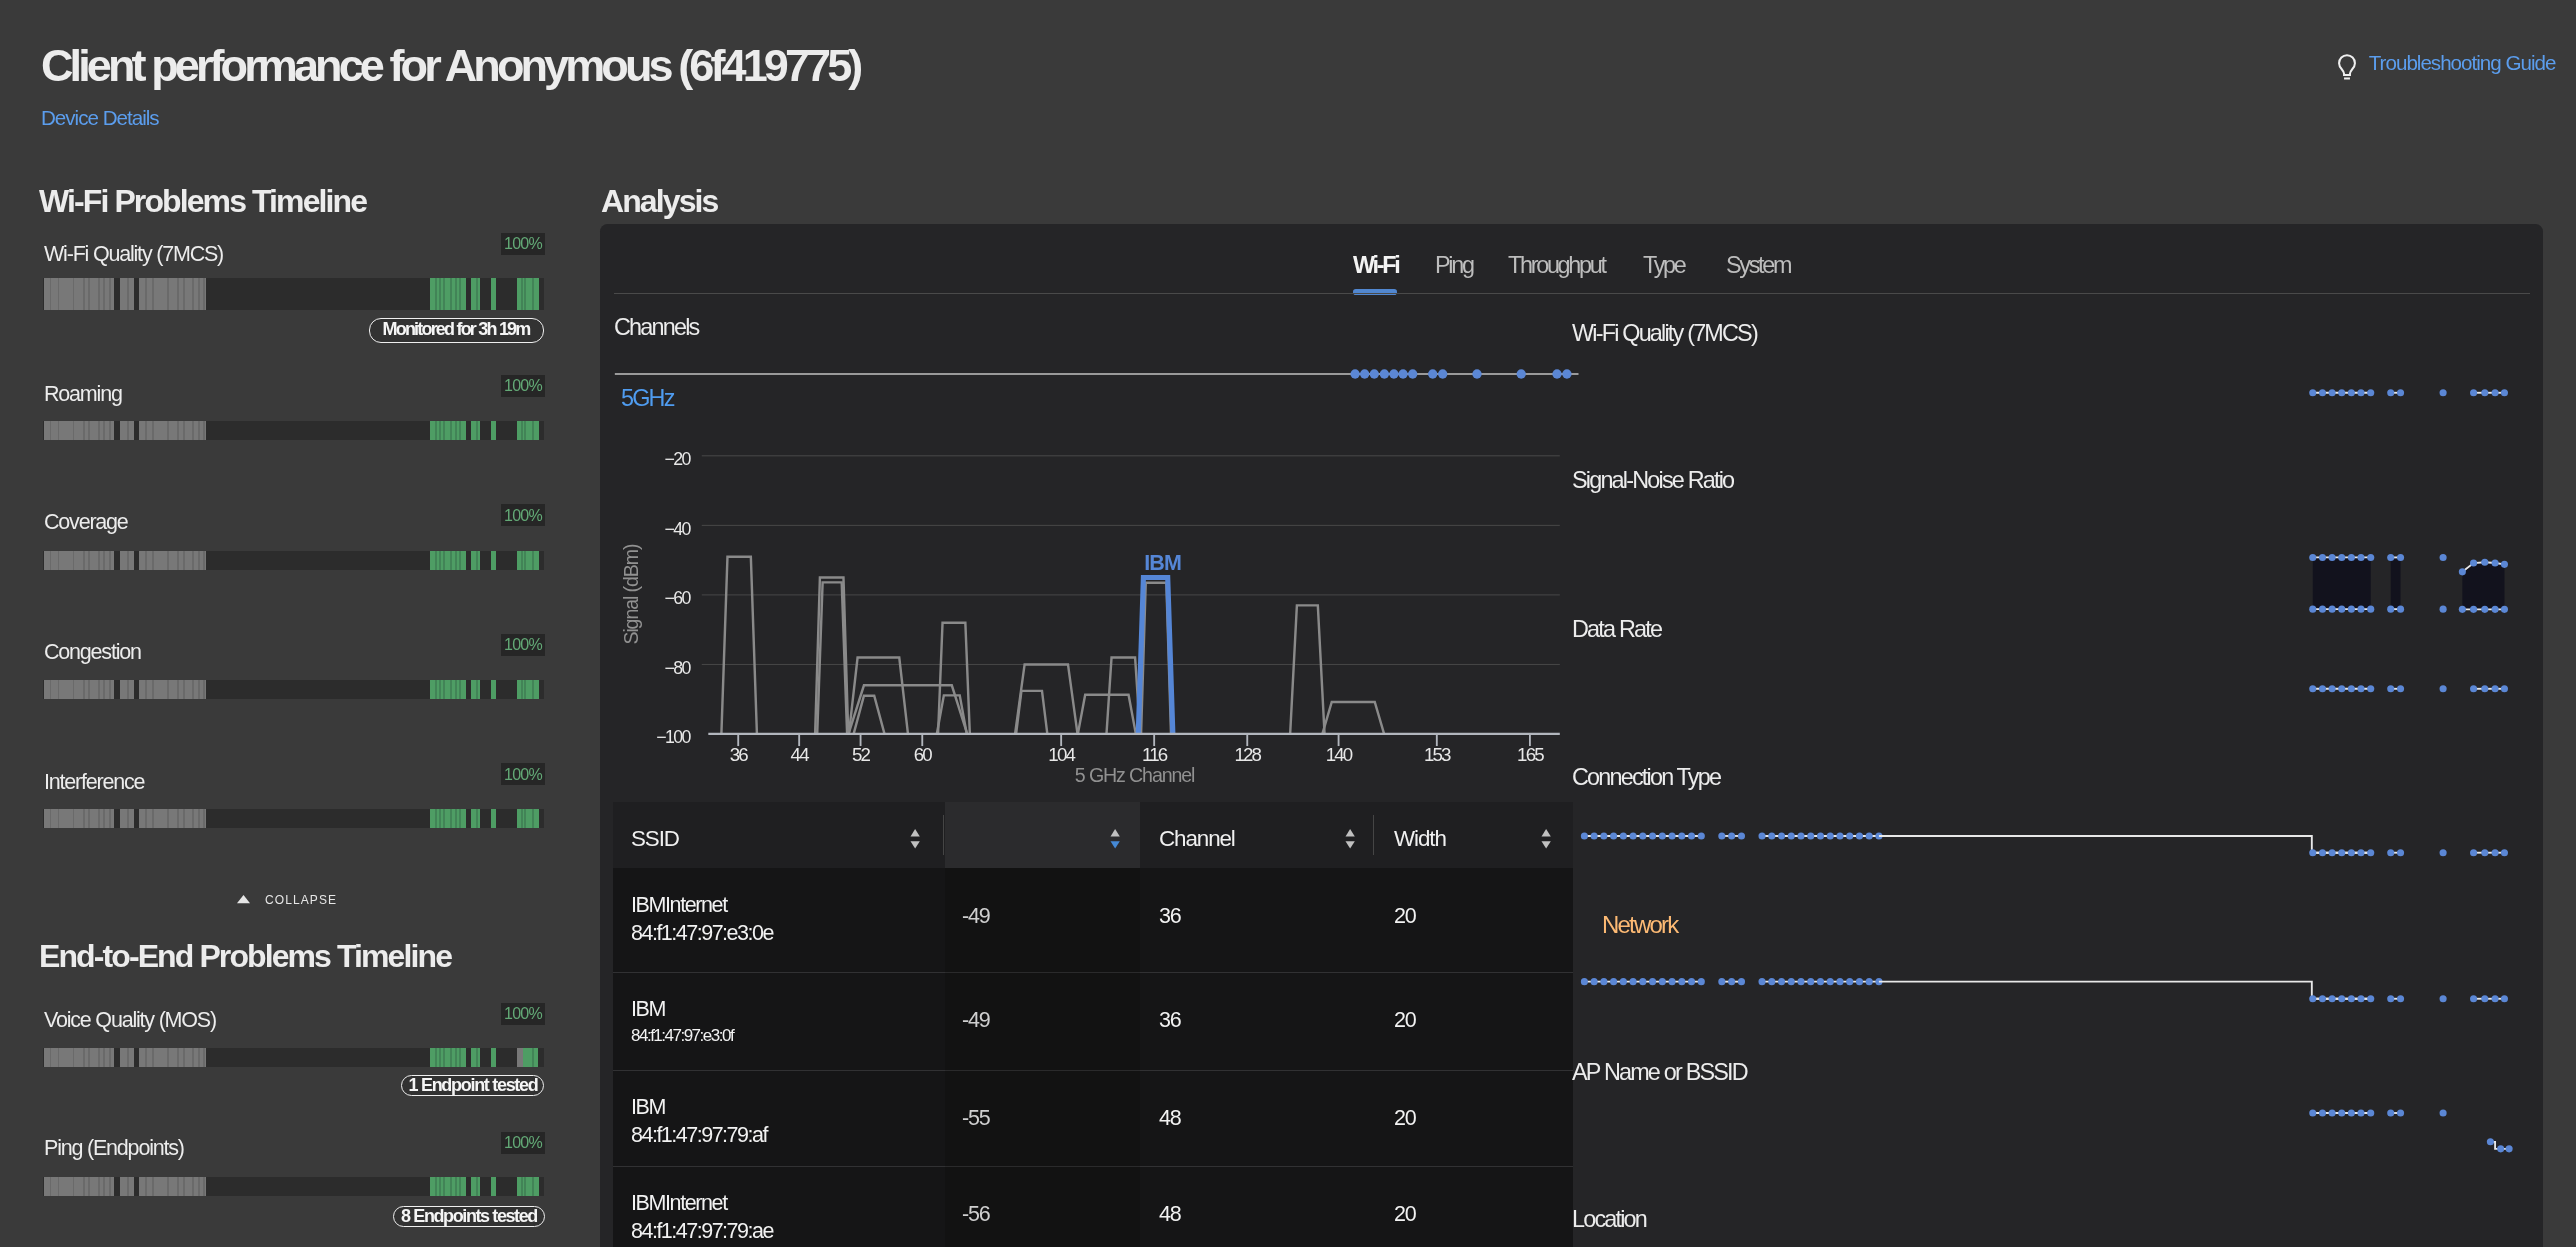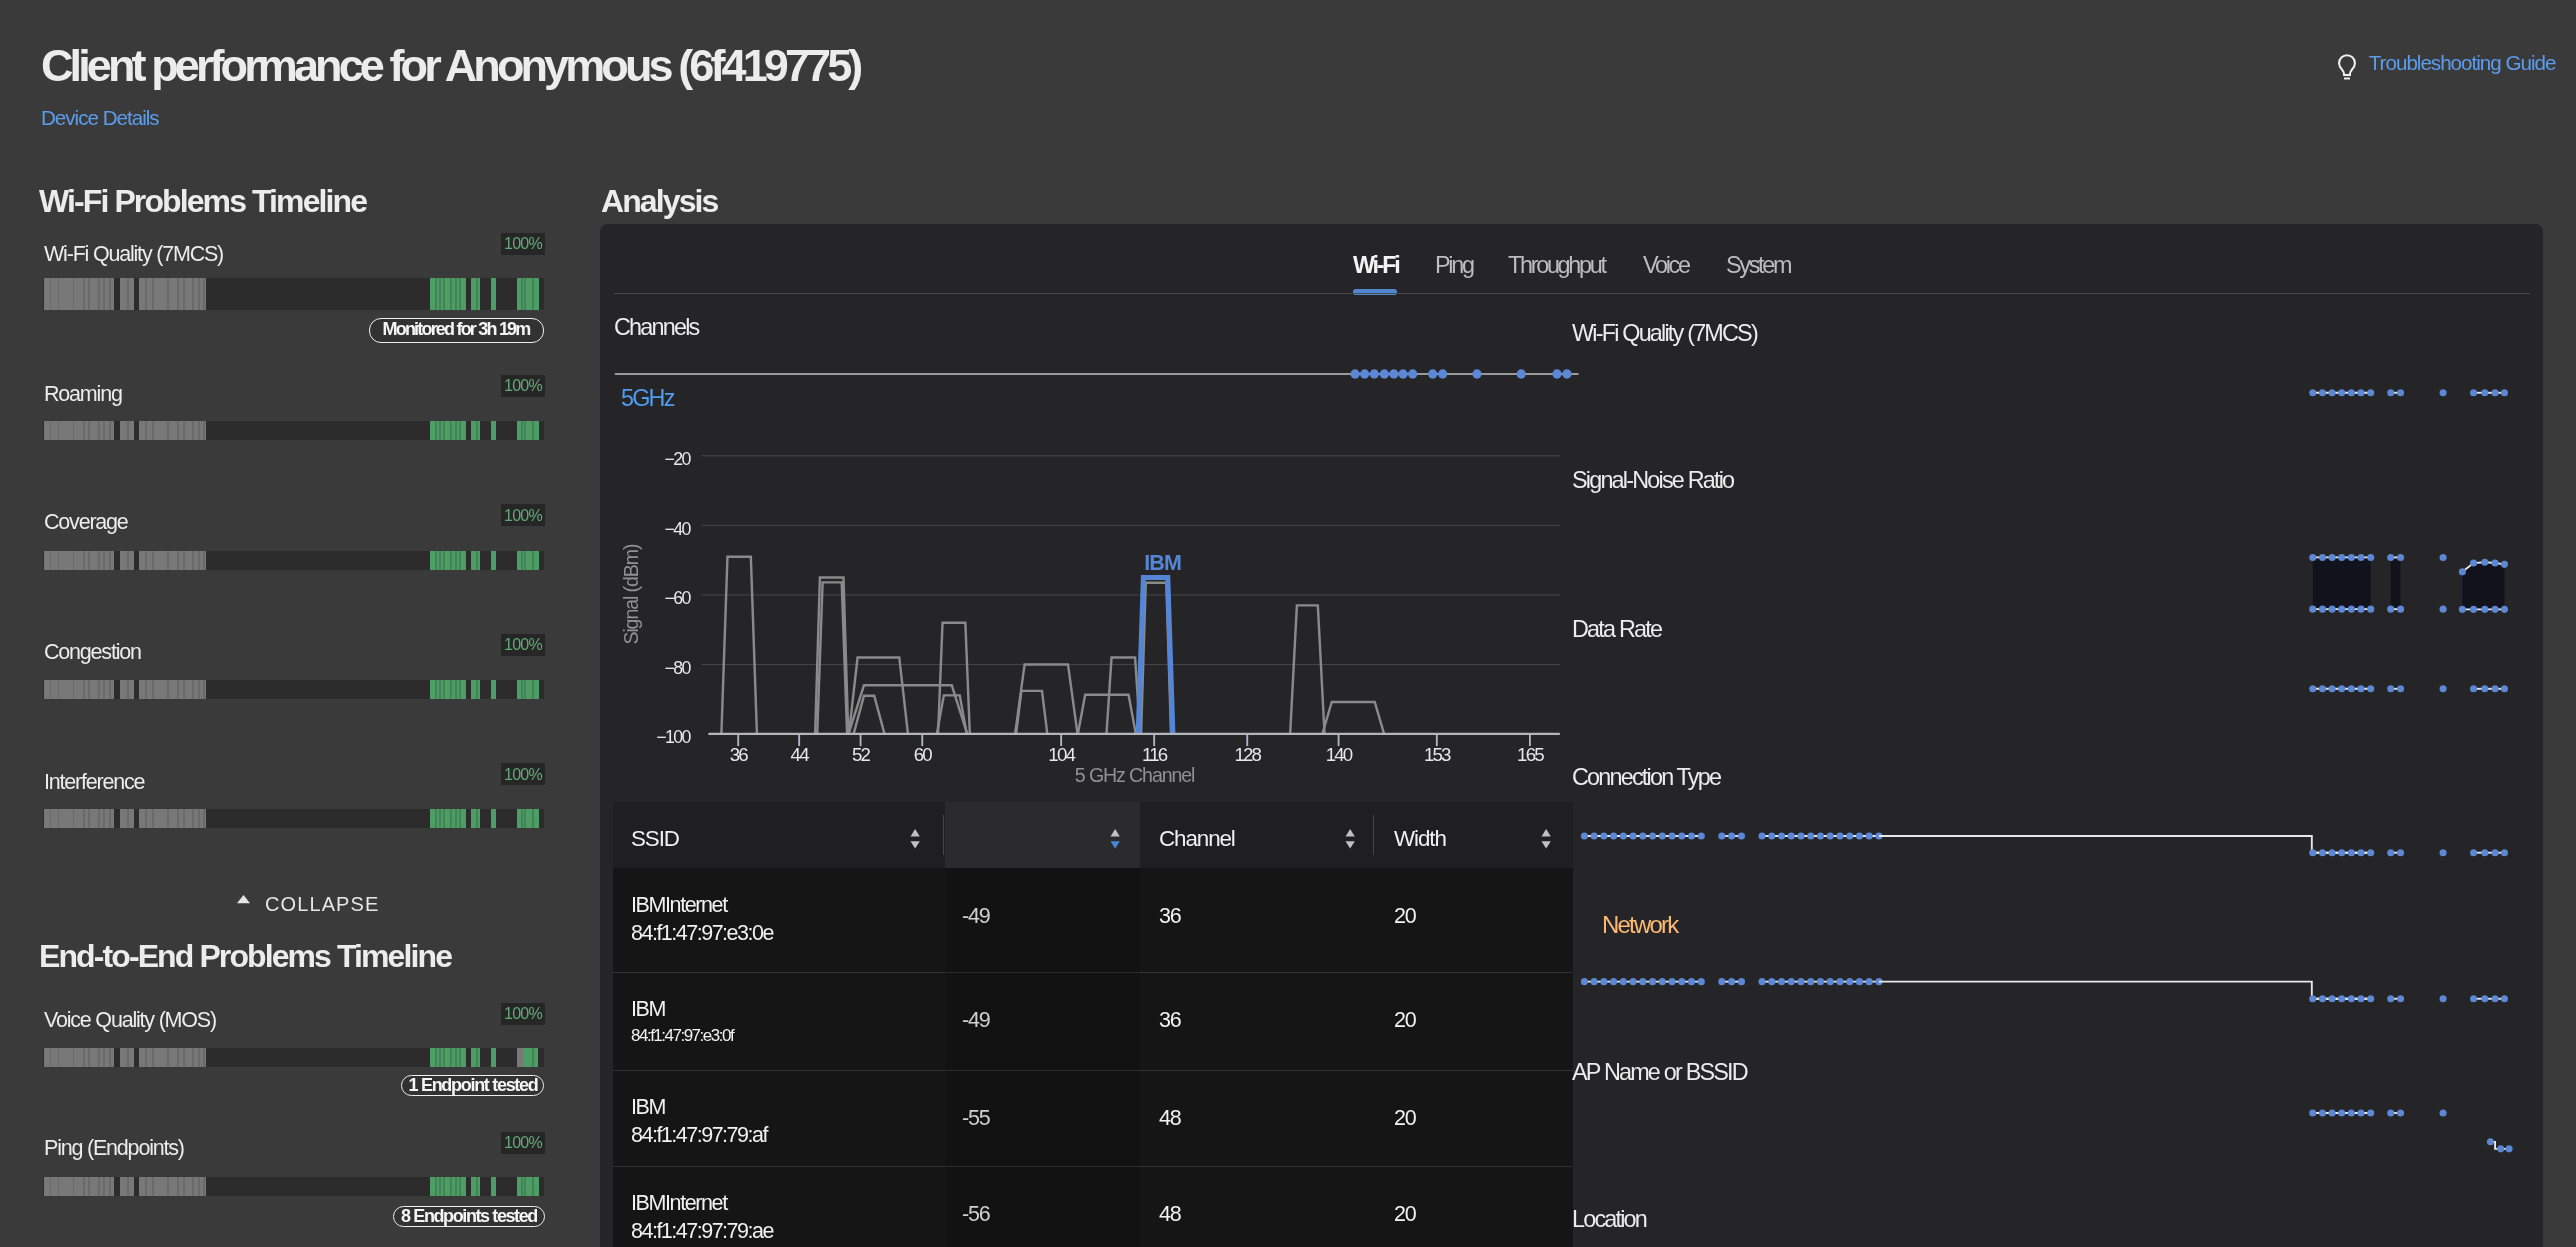--- a/index.html
+++ b/index.html
@@ -290,26 +290,26 @@
     </div>
 <div class="abs" style="left:369px;top:318px;width:175px;height:25px;background:rgba(0,0,0,0.12);border:1.9px solid #efefef;border-radius:12px;"></div>
 <div style="position:absolute;top:320px;font-size:18px;line-height:1;color:#f5f5f5;font-weight:700;white-space:nowrap;letter-spacing:-1.8px;left:456px;transform:translateX(-50%);">Monitored for 3h 19m</div>
 <div class="abs" style="left:401px;top:1075px;width:143px;height:20.6px;background:rgba(0,0,0,0.12);border:1.9px solid #efefef;border-radius:11.2px;"></div>
 <div style="position:absolute;top:1076px;font-size:18px;line-height:1;color:#f5f5f5;font-weight:700;white-space:nowrap;letter-spacing:-1.3px;left:473px;transform:translateX(-50%);">1 Endpoint tested</div>
 <div class="abs" style="left:393px;top:1206px;width:152px;height:20.6px;background:rgba(0,0,0,0.12);border:1.9px solid #efefef;border-radius:11.2px;"></div>
 <div style="position:absolute;top:1207px;font-size:18px;line-height:1;color:#f5f5f5;font-weight:700;white-space:nowrap;letter-spacing:-1.4px;left:469px;transform:translateX(-50%);">8 Endpoints tested</div>
 <svg class="abs" style="left:236px;top:894px;" width="15" height="11.2" viewBox="0 0 16 12">
       <path d="M8 1 L15 10 L1 10 Z" fill="#e6e6e6"></path>
     </svg>
-<div style="position:absolute;top:894px;font-size:20px;line-height:1;color:#e6e6e6;font-weight:400;white-space:nowrap;letter-spacing:1.1px;left:265px;">COLLAPSE</div>
+<div style="position:absolute;top:894px;font-size:12px;line-height:1;color:#e6e6e6;font-weight:400;white-space:nowrap;letter-spacing:1.1px;left:265px;">COLLAPSE</div>
 <div class="abs" style="left:600px;top:224px;width:1943px;height:1024px;background:#252527;border-radius:7.5px 7.5px 0 0;"></div>
 <div style="position:absolute;top:254px;font-size:23.4px;line-height:1;color:#f4f4f4;font-weight:700;white-space:nowrap;letter-spacing:-2.3px;left:1353px;">Wi-Fi</div>
 <div style="position:absolute;top:254px;font-size:23.4px;line-height:1;color:#bdbdbd;font-weight:400;white-space:nowrap;letter-spacing:-2.3px;left:1435px;text-align:center;">Ping</div>
 <div style="position:absolute;top:254px;font-size:23.4px;line-height:1;color:#bdbdbd;font-weight:400;white-space:nowrap;letter-spacing:-2.3px;left:1508px;">Throughput</div>
-<div style="position:absolute;top:254px;font-size:23.4px;line-height:1;color:#bdbdbd;font-weight:400;white-space:nowrap;letter-spacing:-2.3px;left:1643px;">Voice</div>
+<div style="position:absolute;top:254px;font-size:23.4px;line-height:1;color:#bdbdbd;font-weight:400;white-space:nowrap;letter-spacing:-2.3px;left:1643px;">Type</div>
 <div style="position:absolute;top:254px;font-size:23.4px;line-height:1;color:#bdbdbd;font-weight:400;white-space:nowrap;letter-spacing:-2.3px;left:1726px;">System</div>
 <div class="abs" style="left:1353px;top:289px;width:44px;height:5.6px;background:#5187d0;border-radius:2.8px;"></div>
 <div class="abs" style="left:614px;top:293px;width:1916px;height:0.9px;background:#4a4a4a;"></div>
 <div style="position:absolute;top:316px;font-size:23.4px;line-height:1;color:#ececec;font-weight:400;white-space:nowrap;letter-spacing:-1.8px;left:614px;">Channels</div>
 <div style="position:absolute;top:387px;font-size:23.4px;line-height:1;color:#4f9cf0;font-weight:400;white-space:nowrap;letter-spacing:-1.8px;left:621px;text-align:center;">5GHz</div>
 <svg class="abs" style="left:600px;top:346px;" width="1943px" height="458px" viewBox="641 370 2077 490">
       <line x1="656" y1="400" x2="1687" y2="400" stroke="#9a9a9a" stroke-width="2"></line>
       <circle cx="1448" cy="400" r="5" fill="#5b87d5"></circle>
       <circle cx="1458.2" cy="400" r="5" fill="#5b87d5"></circle>
       <circle cx="1468.5" cy="400" r="5" fill="#5b87d5"></circle>

